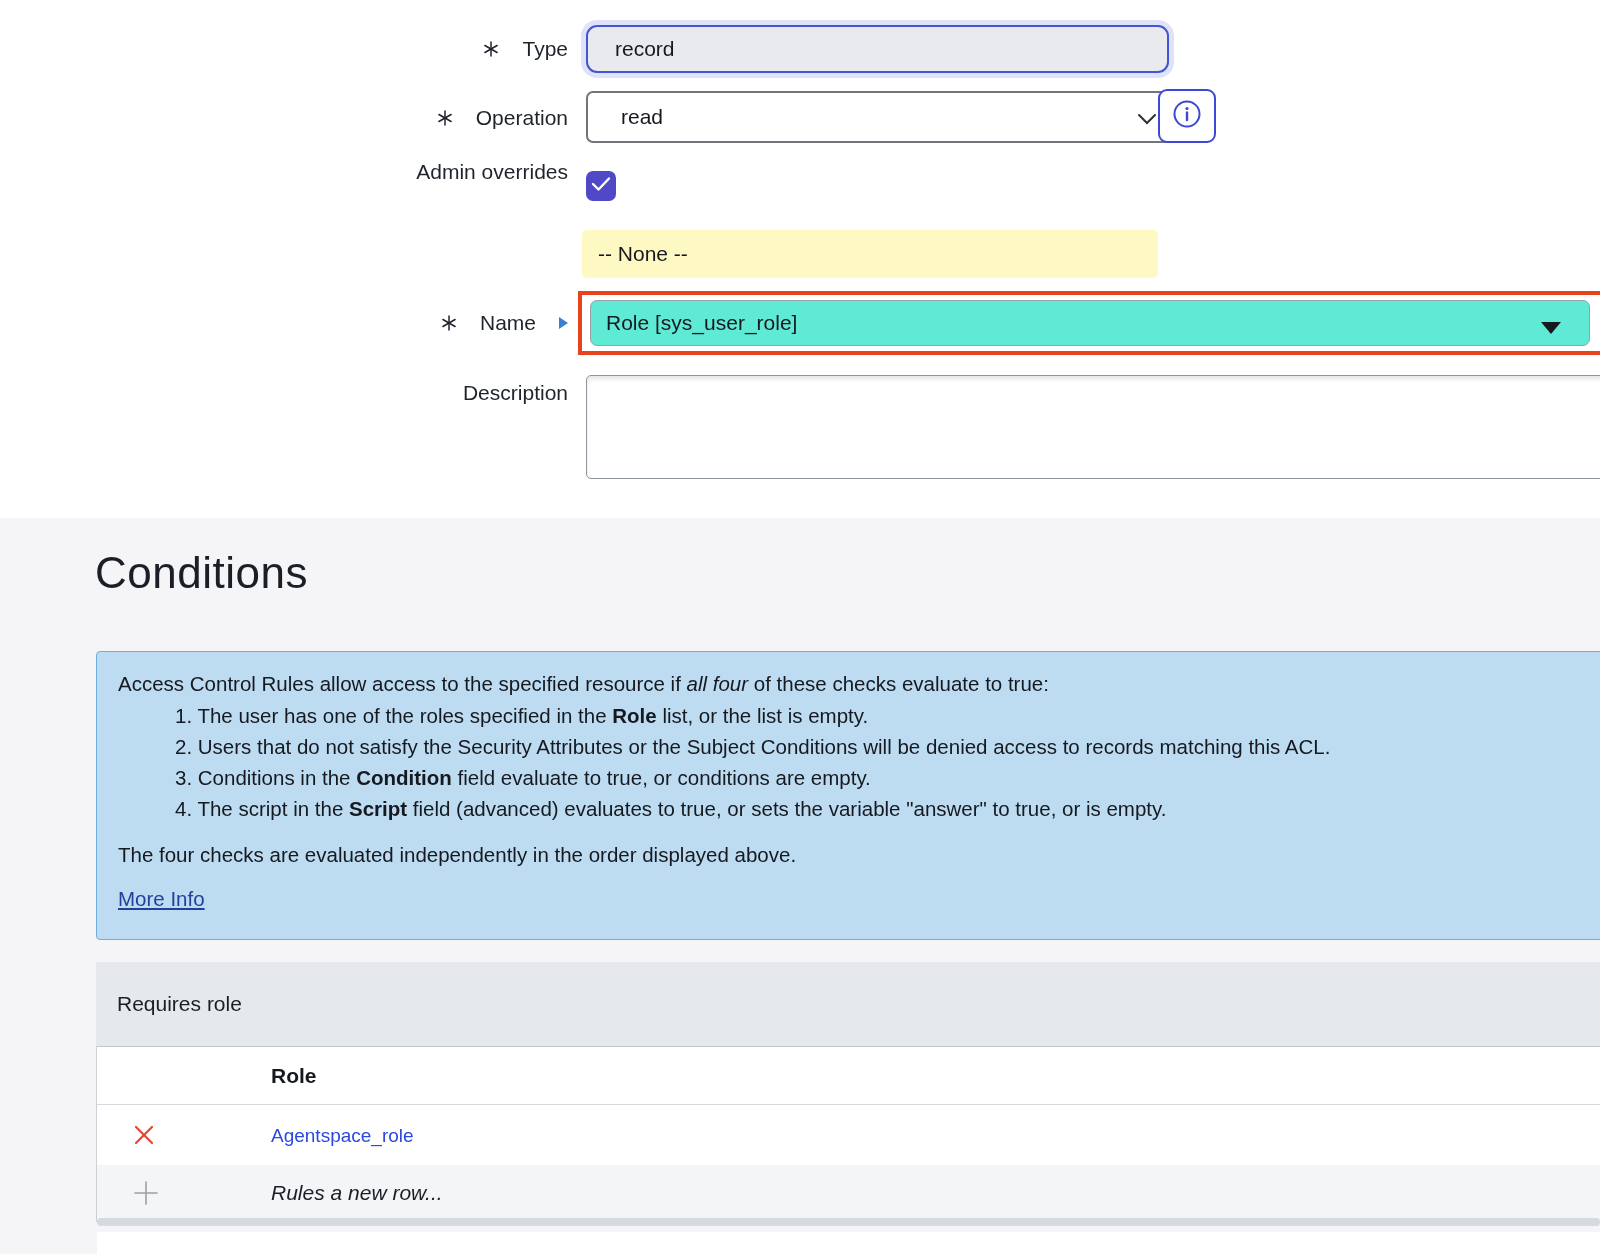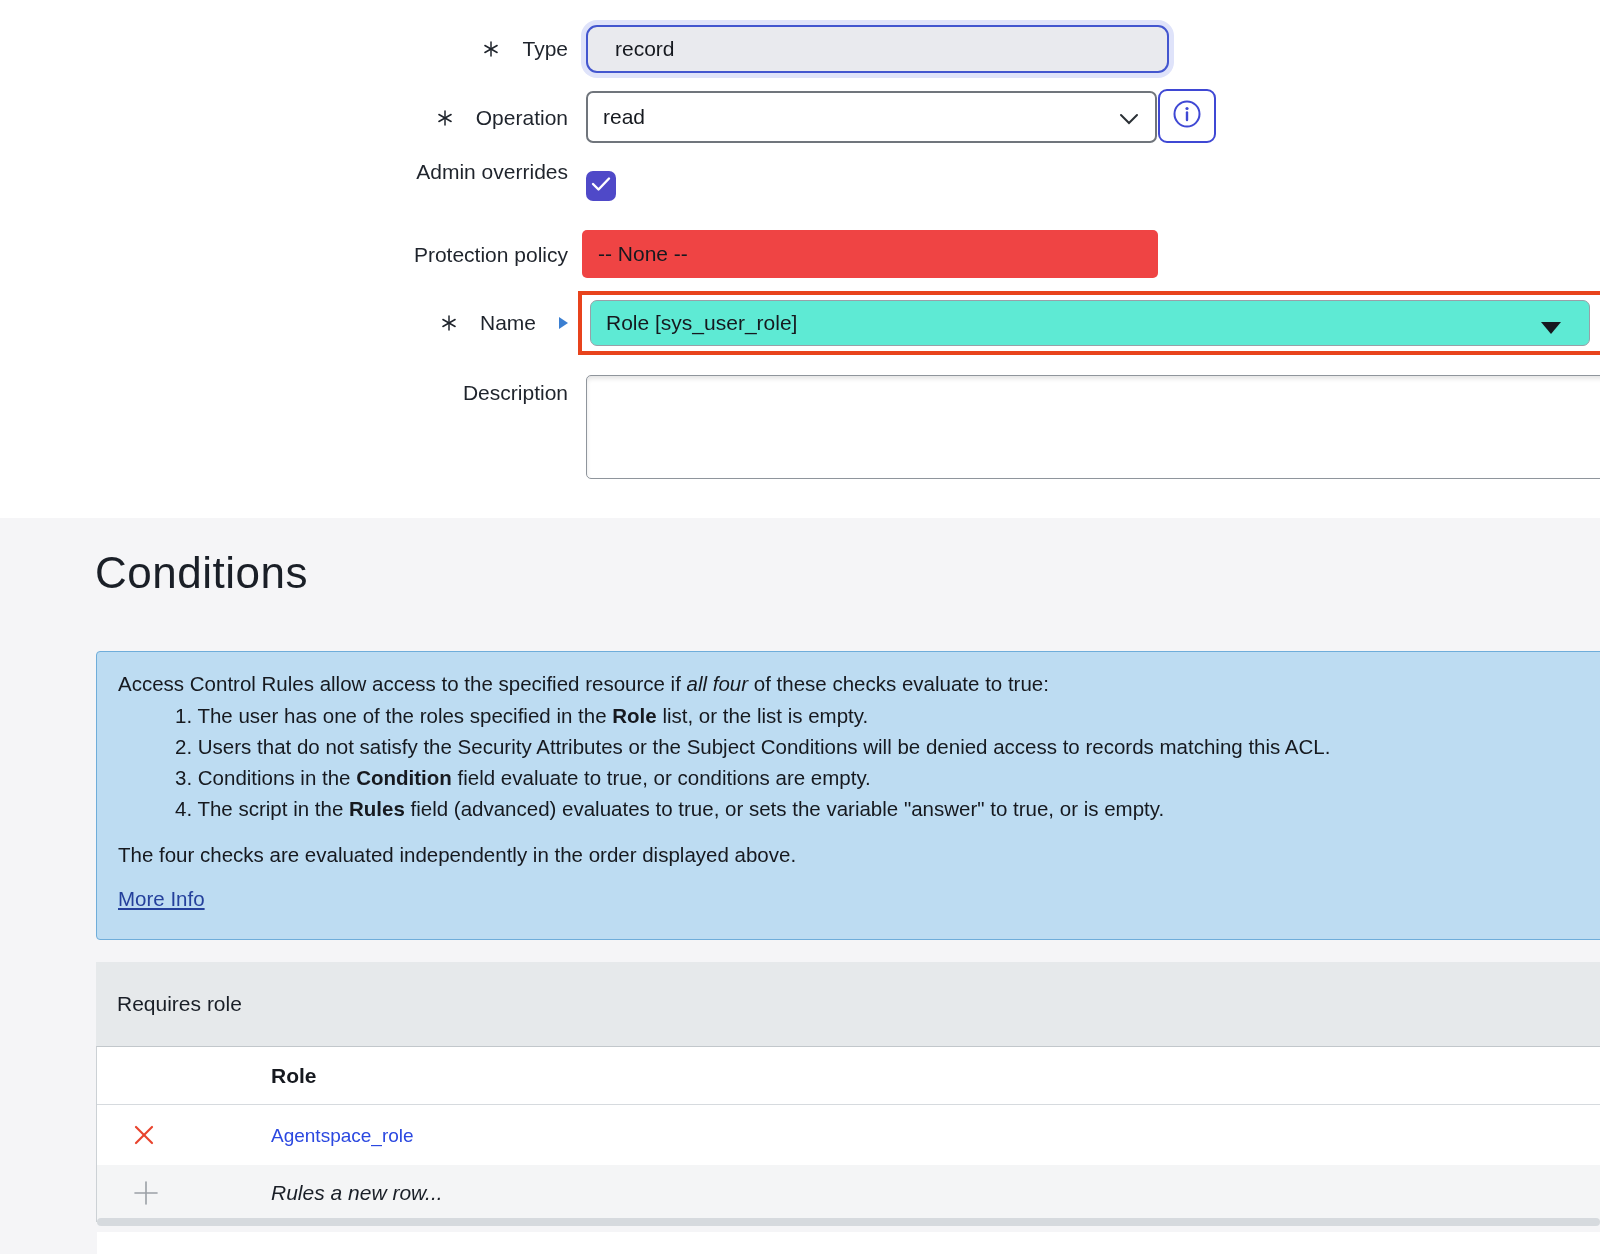--- a/index.html
+++ b/index.html
@@ -13,31 +13,31 @@
   .star-icon{display:inline-block;line-height:0;}
   .ref-arrow{width:0;height:0;border-left:9px solid #3b7fd1;border-top:6px solid transparent;
              border-bottom:6px solid transparent;display:inline-block;}
 
   .type-field{position:absolute;left:586px;top:25px;width:552px;height:44px;background:#e9eaee;
               border:2px solid #4356cf;border-radius:11px;box-shadow:0 0 0 5px #dfe3fa;
               font-size:21px;line-height:44px;padding-left:27px;color:#16191f;}
 
   .op-select{position:absolute;left:586px;top:91px;width:552px;height:48px;background:#ffffff;
              border:2px solid #70757c;border-radius:7px;font-size:21px;line-height:48px;
-             padding-left:15px;color:#16191f;cursor:pointer;}
+             padding-left:33px;color:#16191f;cursor:pointer;}
   .op-chevron{position:absolute;right:16px;top:20px;line-height:0;}
 
   .info-btn{position:absolute;left:1158px;top:89px;width:54px;height:50px;background:#ffffff;
             border:2px solid #3f48d4;border-radius:9px;display:flex;align-items:center;
             justify-content:center;cursor:pointer;}
 
   .checkbox{position:absolute;left:586px;top:171px;width:30px;height:30px;background:#4f49c8;
             border-radius:7px;display:flex;align-items:center;justify-content:center;cursor:pointer;}
 
-  .readonly-field{position:absolute;left:582px;top:230px;width:560px;height:48px;background:#ef4444;
+  .readonly-field{position:absolute;left:582px;top:230px;width:560px;height:48px;background:#fef9c3;
                   border-radius:5px;font-size:21px;line-height:48px;padding-left:16px;color:#16191f;}
 
   .name-annotation{position:absolute;left:578px;top:291px;right:-6px;height:56px;
                    border:4px solid #e8431c;}
   .name-select{position:absolute;left:8px;top:5px;right:12px;bottom:5px;background:#5eead4;
                border:1px solid #99a0a8;border-radius:7px;font-size:21px;display:flex;
                align-items:center;padding-left:15px;color:#16191f;cursor:pointer;}
   .name-caret{position:absolute;right:28px;top:21px;width:0;height:0;border-left:10px solid transparent;
               border-right:10px solid transparent;border-top:12px solid #16191f;}
 
@@ -139,23 +139,20 @@
       <span>Admin overrides</span>
     </div>
     <div class="checkbox" role="checkbox" aria-checked="true">
       <span>
         <svg width="20" height="16" viewBox="0 0 20 16">
             <polyline points="2,8 7.5,13.5 18,2.5" fill="none" stroke="#ffffff" stroke-width="2.4" stroke-linecap="round" stroke-linejoin="round"></polyline>
           </svg>
       </span>
     </div>
 
-    <div class="flabel" style="top:240px;height:30px;">
-      <span>Protection policy</span>
-    </div>
     <div class="readonly-field">-- None --</div>
 
     <div class="flabel" style="top:308px;height:30px;">
       <span class="star-icon">
         <svg width="16" height="16" viewBox="0 0 16 16">
             <g stroke="#1f242c" stroke-width="1.5" stroke-linecap="round">
               <line x1="8" y1="1" x2="8" y2="15"></line>
               <line x1="1.9" y1="4.5" x2="14.1" y2="11.5"></line>
               <line x1="14.1" y1="4.5" x2="1.9" y2="11.5"></line>
             </g>
@@ -179,21 +176,21 @@
 
   <div class="section">
     <div class="section-title">Conditions</div>
 
     <div class="info-box">
       <p><span>Access Control Rules allow access to the specified resource if </span><i>all four</i><span> of these checks evaluate to true:</span></p>
       <ol>
         <li><span>The user has one of the roles specified in the </span><b>Role</b><span> list, or the list is empty.</span></li>
         <li><span>Users that do not satisfy the Security Attributes or the Subject Conditions will be denied access to records matching this ACL.</span><b></b><span></span></li>
         <li><span>Conditions in the </span><b>Condition</b><span> field evaluate to true, or conditions are empty.</span></li>
-        <li><span>The script in the </span><b>Rules</b><span> field (advanced) evaluates to true, or sets the variable "answer" to true, or is empty.</span></li>
+        <li><span>The script in the </span><b>Script</b><span> field (advanced) evaluates to true, or sets the variable "answer" to true, or is empty.</span></li>
       </ol>
       <p class="info-footer">The four checks are evaluated independently in the order displayed above.</p>
       <a class="more-info">More Info</a>
     </div>
 
     <div class="req-bar">
       <span>Requires role</span>
     </div>
 
     <div class="role-table">

